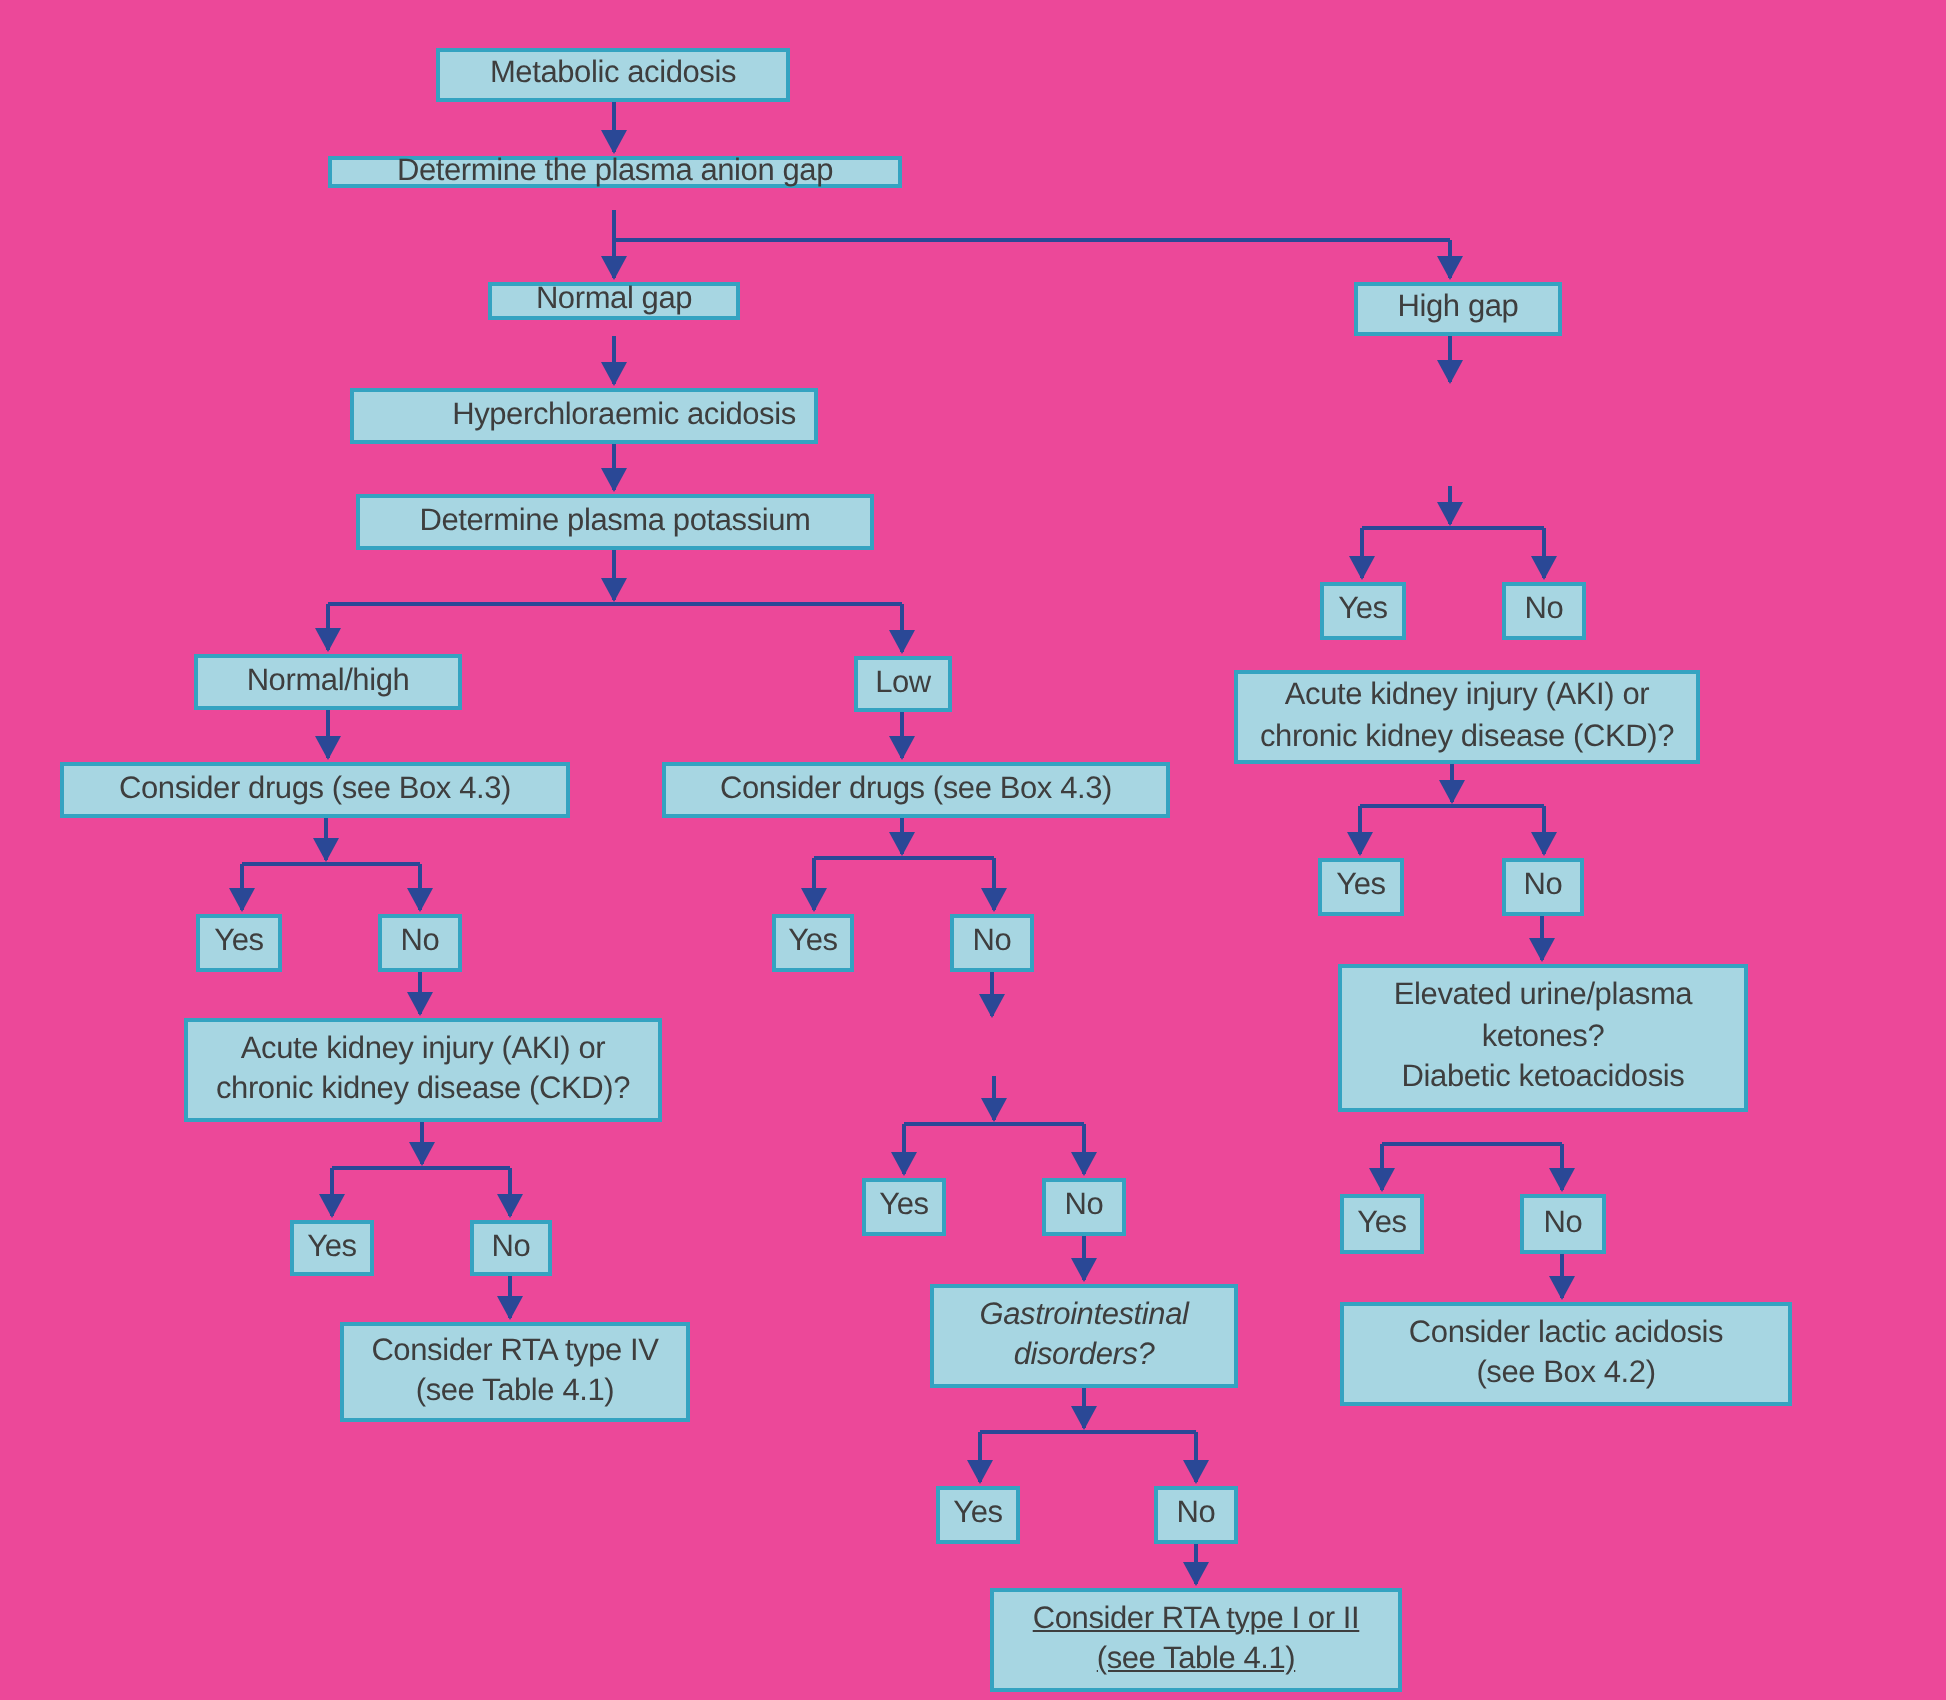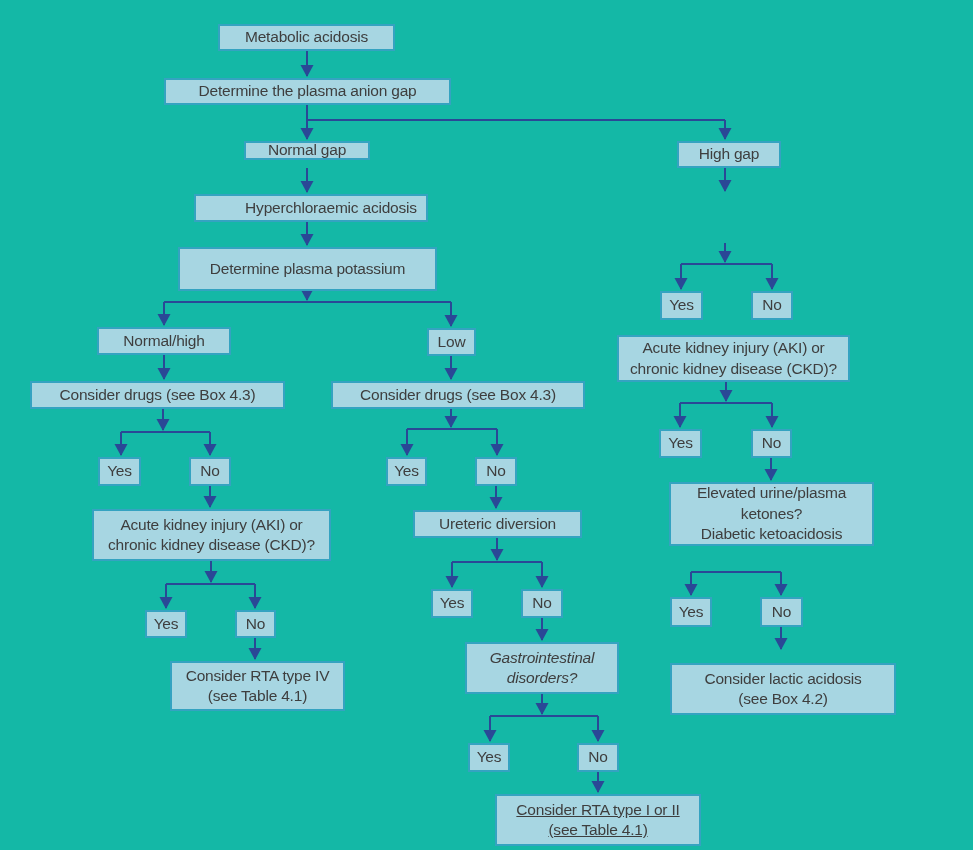--- a/index.html
+++ b/index.html
@@ -5,21 +5,21 @@
   :root{
     --box-fill:#a7d6e2;
     --box-border:#34a3c1;
     --connector:#2a4896;
     --text:#3e3e3e;
   }
   html,body{margin:0;padding:0;background:#ffffff;}
   .canvas{
     position:relative;
     width:973px;height:850px;
-    background:#14b8a6;
+    background:#ec4899;
     font-family:"Liberation Sans", sans-serif;
     overflow:hidden;
   }
   .connectors{position:absolute;left:0;top:0;width:973px;height:850px;}
   .connectors path{stroke:var(--connector);stroke-width:2;fill:none;}
   #ah path{fill:var(--connector);stroke:none;}
   .node{
     position:absolute;
     box-sizing:border-box;
     background:var(--box-fill);
@@ -144,58 +144,57 @@
       <path d="M691 572 H781"></path>
       <path d="M691 572 V595" marker-end="url(#ah)"></path>
       <path d="M781 572 V595" marker-end="url(#ah)"></path>
     </g>
     <g>
       <path d="M781 627 V649" marker-end="url(#ah)"></path>
     </g>
   </svg>
 
   <div class="node" style="left:218px;top:24px;width:177px;height:27px;">Metabolic acidosis</div>
-  <div class="node" style="left:164px;top:78px;width:287px;height:27px;">Determine the plasma anion gap</div>
+  <div class="node" style="left:164px;top:78px;width:287px;height:16px;">Determine the plasma anion gap</div>
   <div class="node" style="left:244px;top:141px;width:126px;height:19px;">Normal gap</div>
   <div class="node" style="left:677px;top:141px;width:104px;height:27px;">High gap</div>
-  <div class="node" style="left:194px;top:194px;width:234px;height:28px;padding-left:40px;">Hyperchloraemic acidosis</div>
-  <div class="node" style="left:178px;top:247px;width:259px;height:44px;">Determine plasma potassium</div>
+  <div class="node" style="left:175px;top:194px;width:234px;height:28px;padding-left:40px;">Hyperchloraemic acidosis</div>
+  <div class="node" style="left:178px;top:247px;width:259px;height:28px;">Determine plasma potassium</div>
   <div class="node" style="left:97px;top:327px;width:134px;height:28px;">Normal/high</div>
   <div class="node" style="left:427px;top:328px;width:49px;height:28px;">Low</div>
 
   <div class="node" style="left:30px;top:381px;width:255px;height:28px;">Consider drugs (see Box 4.3)</div>
   <div class="node" style="left:98px;top:457px;width:43px;height:29px;">Yes</div>
   <div class="node" style="left:189px;top:457px;width:42px;height:29px;">No</div>
   <div class="node" style="left:92px;top:509px;width:239px;height:52px;">Acute kidney injury (AKI) or
 chronic kidney disease (CKD)?</div>
   <div class="node" style="left:145px;top:610px;width:42px;height:28px;">Yes</div>
   <div class="node" style="left:235px;top:610px;width:41px;height:28px;">No</div>
   <div class="node" style="left:170px;top:661px;width:175px;height:50px;">Consider RTA type IV
 (see Table 4.1)</div>
 
   <div class="node" style="left:331px;top:381px;width:254px;height:28px;">Consider drugs (see Box 4.3)</div>
   <div class="node" style="left:386px;top:457px;width:41px;height:29px;">Yes</div>
   <div class="node" style="left:475px;top:457px;width:42px;height:29px;">No</div>
-  <div class="node" style="left:413px;top:510px;width:169px;height:28px;">Ureteric diversion</div>
   <div class="node" style="left:431px;top:589px;width:42px;height:29px;">Yes</div>
   <div class="node" style="left:521px;top:589px;width:42px;height:29px;">No</div>
   <div class="node" style="left:465px;top:642px;width:154px;height:52px;font-style:italic;">Gastrointestinal
 disorders?</div>
   <div class="node" style="left:468px;top:743px;width:42px;height:29px;">Yes</div>
   <div class="node" style="left:577px;top:743px;width:42px;height:29px;">No</div>
   <div class="node" style="left:495px;top:794px;width:206px;height:52px;text-decoration:underline;">Consider RTA type I or II
 (see Table 4.1)</div>
 
   <div class="node" style="left:660px;top:291px;width:43px;height:29px;">Yes</div>
   <div class="node" style="left:751px;top:291px;width:42px;height:29px;">No</div>
   <div class="node" style="left:617px;top:335px;width:233px;height:47px;">Acute kidney injury (AKI) or
 chronic kidney disease (CKD)?</div>
   <div class="node" style="left:659px;top:429px;width:43px;height:29px;">Yes</div>
   <div class="node" style="left:751px;top:429px;width:41px;height:29px;">No</div>
-  <div class="node" style="left:669px;top:482px;width:205px;height:64px;">Elevated urine/plasma
+  <div class="node" style="left:669px;top:482px;width:205px;height:74px;">Elevated urine/plasma
 ketones?
 Diabetic ketoacidosis</div>
   <div class="node" style="left:670px;top:597px;width:42px;height:30px;">Yes</div>
   <div class="node" style="left:760px;top:597px;width:43px;height:30px;">No</div>
-  <div class="node" style="left:670px;top:651px;width:226px;height:52px;margin-top:12px;">Consider lactic acidosis
+  <div class="node" style="left:670px;top:651px;width:226px;height:52px;">Consider lactic acidosis
 (see Box 4.2)</div>
 
 </div>
 
 </body></html>

